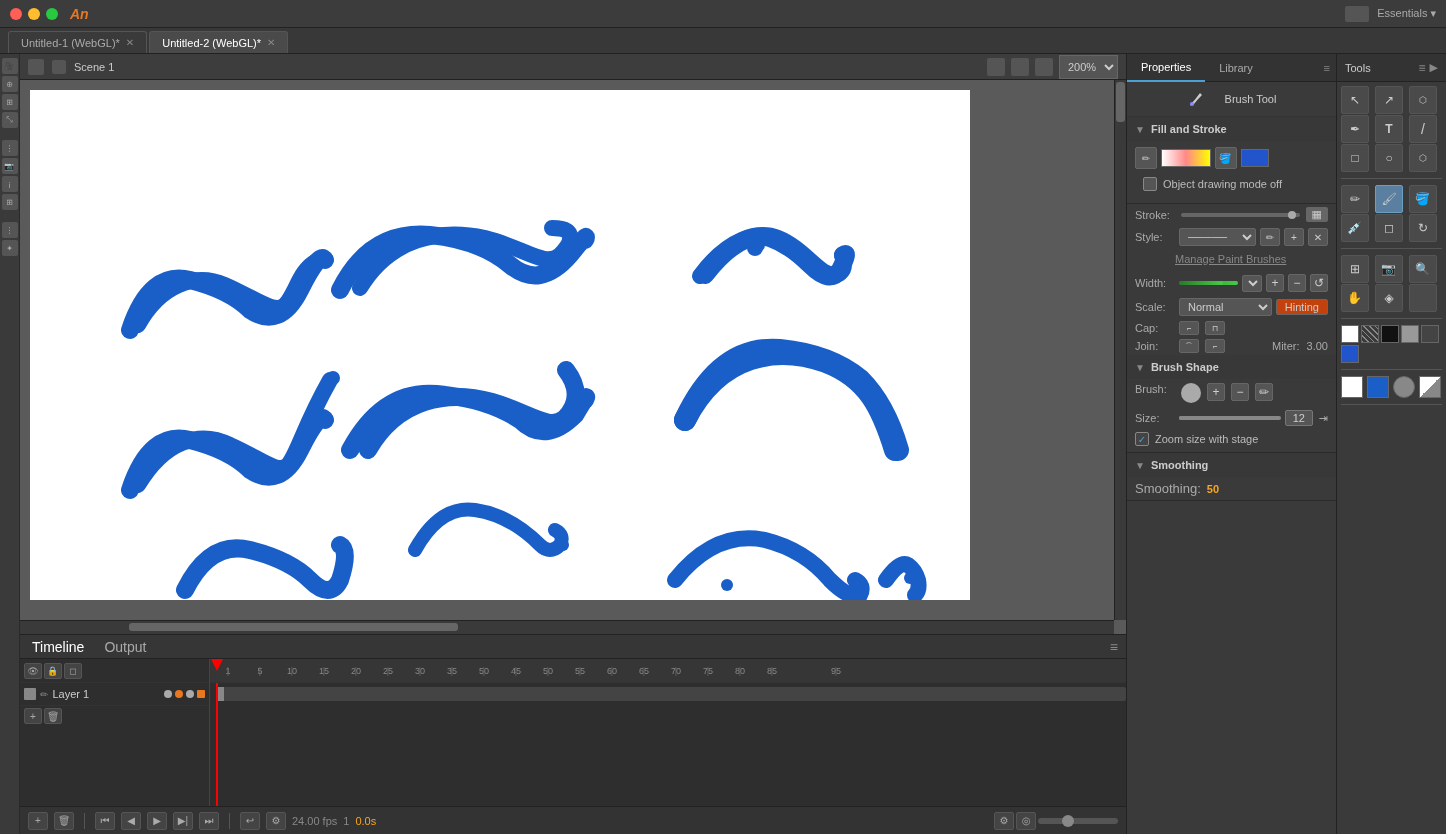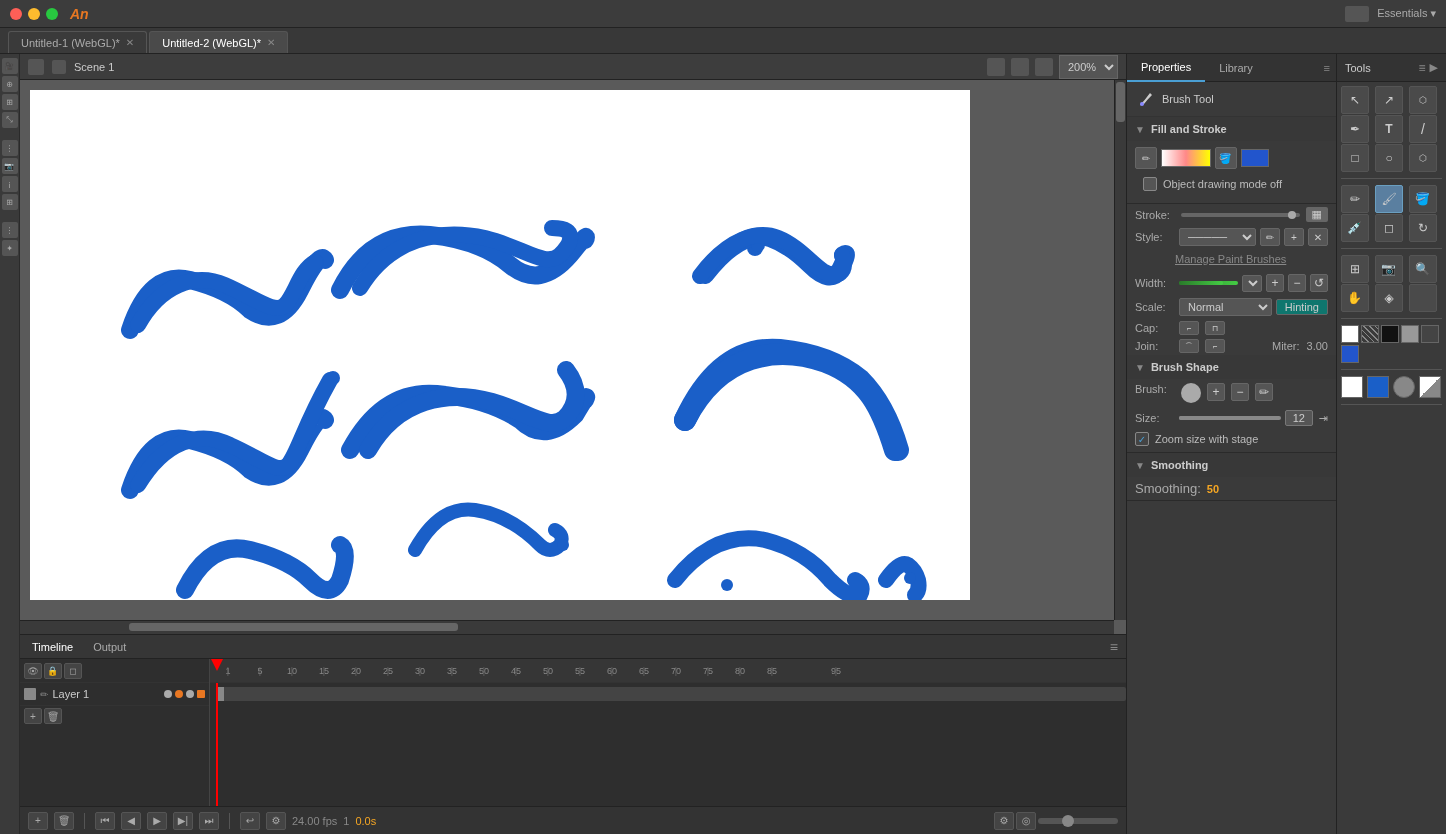--- a/index.html
+++ b/index.html
@@ -46,21 +46,21 @@
 
     
     .properties-panel { flex: 1; display: flex; flex-direction: column; overflow-y: auto; }
     .panel-tabs { height: 28px; background: #333; display: flex; align-items: center; border-bottom: 1px solid #222; }
     .panel-tab { padding: 0 14px; height: 28px; display: flex; align-items: center; font-size: 11px; color: #aaa; cursor: pointer; }
     .panel-tab.active { color: #fff; border-bottom: 2px solid #4a9fd4; }
     .panel-tab-spacer { flex: 1; }
     .panel-collapse { padding: 0 6px; color: #888; cursor: pointer; }
 
     
-    .brush-header { padding: 8px 10px; display: flex; align-items: center; gap: 7px; border-bottom: 1px solid #333; }
+    .brush-header { padding: 8px 10px; display: flex; align-items: center; gap: 20px; border-bottom: 1px solid #333; justify-content: center; }
 
     
     .section { border-bottom: 1px solid #2a2a2a; }
     .section-header { display: flex; align-items: center; padding: 6px 8px; cursor: pointer; background: #383838; gap: 4px; }
     .section-arrow { color: #888; font-size: 10px; margin-right: 2px; }
     .section-title { font-size: 11px; color: #ccc; font-weight: bold; }
 
     
     .fill-stroke-content { padding: 6px 8px; }
     .fs-row { display: flex; align-items: center; gap: 4px; margin-bottom: 4px; }
@@ -91,21 +91,21 @@
     
     .width-row { display: flex; align-items: center; padding: 3px 8px; gap: 4px; }
     .width-label { color: #aaa; font-size: 11px; min-width: 40px; }
     .width-slider-container { flex: 1; height: 4px; background: linear-gradient(to right, #2a7a2a, #44cc44); border-radius: 2px; position: relative; cursor: pointer; }
     .width-btn { background: #555; border: 1px solid #666; color: #ccc; width: 18px; height: 18px; border-radius: 2px; cursor: pointer; font-size: 12px; display: flex; align-items: center; justify-content: center; }
 
     
     .scale-row { display: flex; align-items: center; padding: 3px 8px; gap: 4px; }
     .scale-label { color: #aaa; font-size: 11px; min-width: 40px; }
     .scale-select { background: #555; color: #ccc; border: 1px solid #666; border-radius: 2px; padding: 1px 4px; font-size: 11px; flex: 1; cursor: pointer; }
-    .hinting-btn { background: #0f766e; border: 1px solid #666; color: #ccc; padding: 1px 8px; border-radius: 2px; font-size: 11px; cursor: pointer; }
+    .hinting-btn { background: #c2410c; border: 1px solid #666; color: #ccc; padding: 1px 8px; border-radius: 2px; font-size: 11px; cursor: pointer; }
 
     
     .cap-join-row { display: flex; align-items: center; padding: 2px 8px; gap: 4px; }
     .cj-label { color: #aaa; font-size: 11px; min-width: 40px; }
     .cj-btn { background: #555; border: 1px solid #666; color: #ccc; width: 20px; height: 14px; border-radius: 2px; cursor: pointer; font-size: 8px; display: flex; align-items: center; justify-content: center; margin-right: 2px; }
     .cj-miter { margin-left: auto; color: #aaa; font-size: 11px; }
 
     
     .brush-row { display: flex; padding: 4px 8px; gap: 6px; }
     .brush-label { color: #aaa; font-size: 11px; min-width: 40px; }
@@ -144,21 +144,21 @@
     .swatch-white { background: #fff; }
     .swatch-none { background: repeating-linear-gradient(45deg, #888, #888 1px, transparent 1px, transparent 4px); }
     .swatch-blue { background: #2255cc; }
     .swatch-black { background: #111; }
     .swatch-lgray { background: #999; }
     .swatch-dgray { background: #444; }
 
     
     .timeline-area { height: 200px; background: #2e2e2e; border-top: 1px solid #222; display: flex; flex-direction: column; }
     .timeline-tabs { height: 24px; background: #363636; display: flex; align-items: center; border-bottom: 1px solid #222; padding: 0 8px; gap: 12px; justify-content: space-between; }
-    .tl-tab { font-size: 11px; color: #aaa; cursor: pointer; padding: 0 4px; }
+    .tl-tab { font-size: 14px; color: #aaa; cursor: pointer; padding: 0 4px; }
     .tl-tab.active { color: #fff; }
     .timeline-content { flex: 1; display: flex; overflow: hidden; }
     .tl-left { width: 190px; background: #2e2e2e; border-right: 1px solid #444; display: flex; flex-direction: column; }
     .tl-controls-row { height: 24px; background: #2e2e2e; display: flex; align-items: center; padding: 0 4px; gap: 2px; border-bottom: 1px solid #333; }
     .tl-ctrl-btn { width: 18px; height: 16px; background: #444; border: 1px solid #555; color: #aaa; border-radius: 2px; cursor: pointer; font-size: 9px; display: flex; align-items: center; justify-content: center; }
     .tl-layer-row { height: 22px; display: flex; align-items: center; padding: 0 4px; gap: 4px; background: #2e2e2e; }
 
     
     .tl-right { flex: 1; background: #2e2e2e; overflow: hidden; position: relative; }
     .tl-ruler { height: 24px; background: #363636; border-bottom: 1px solid #333; display: flex; align-items: center; overflow: hidden; padding-left: 2px; }

